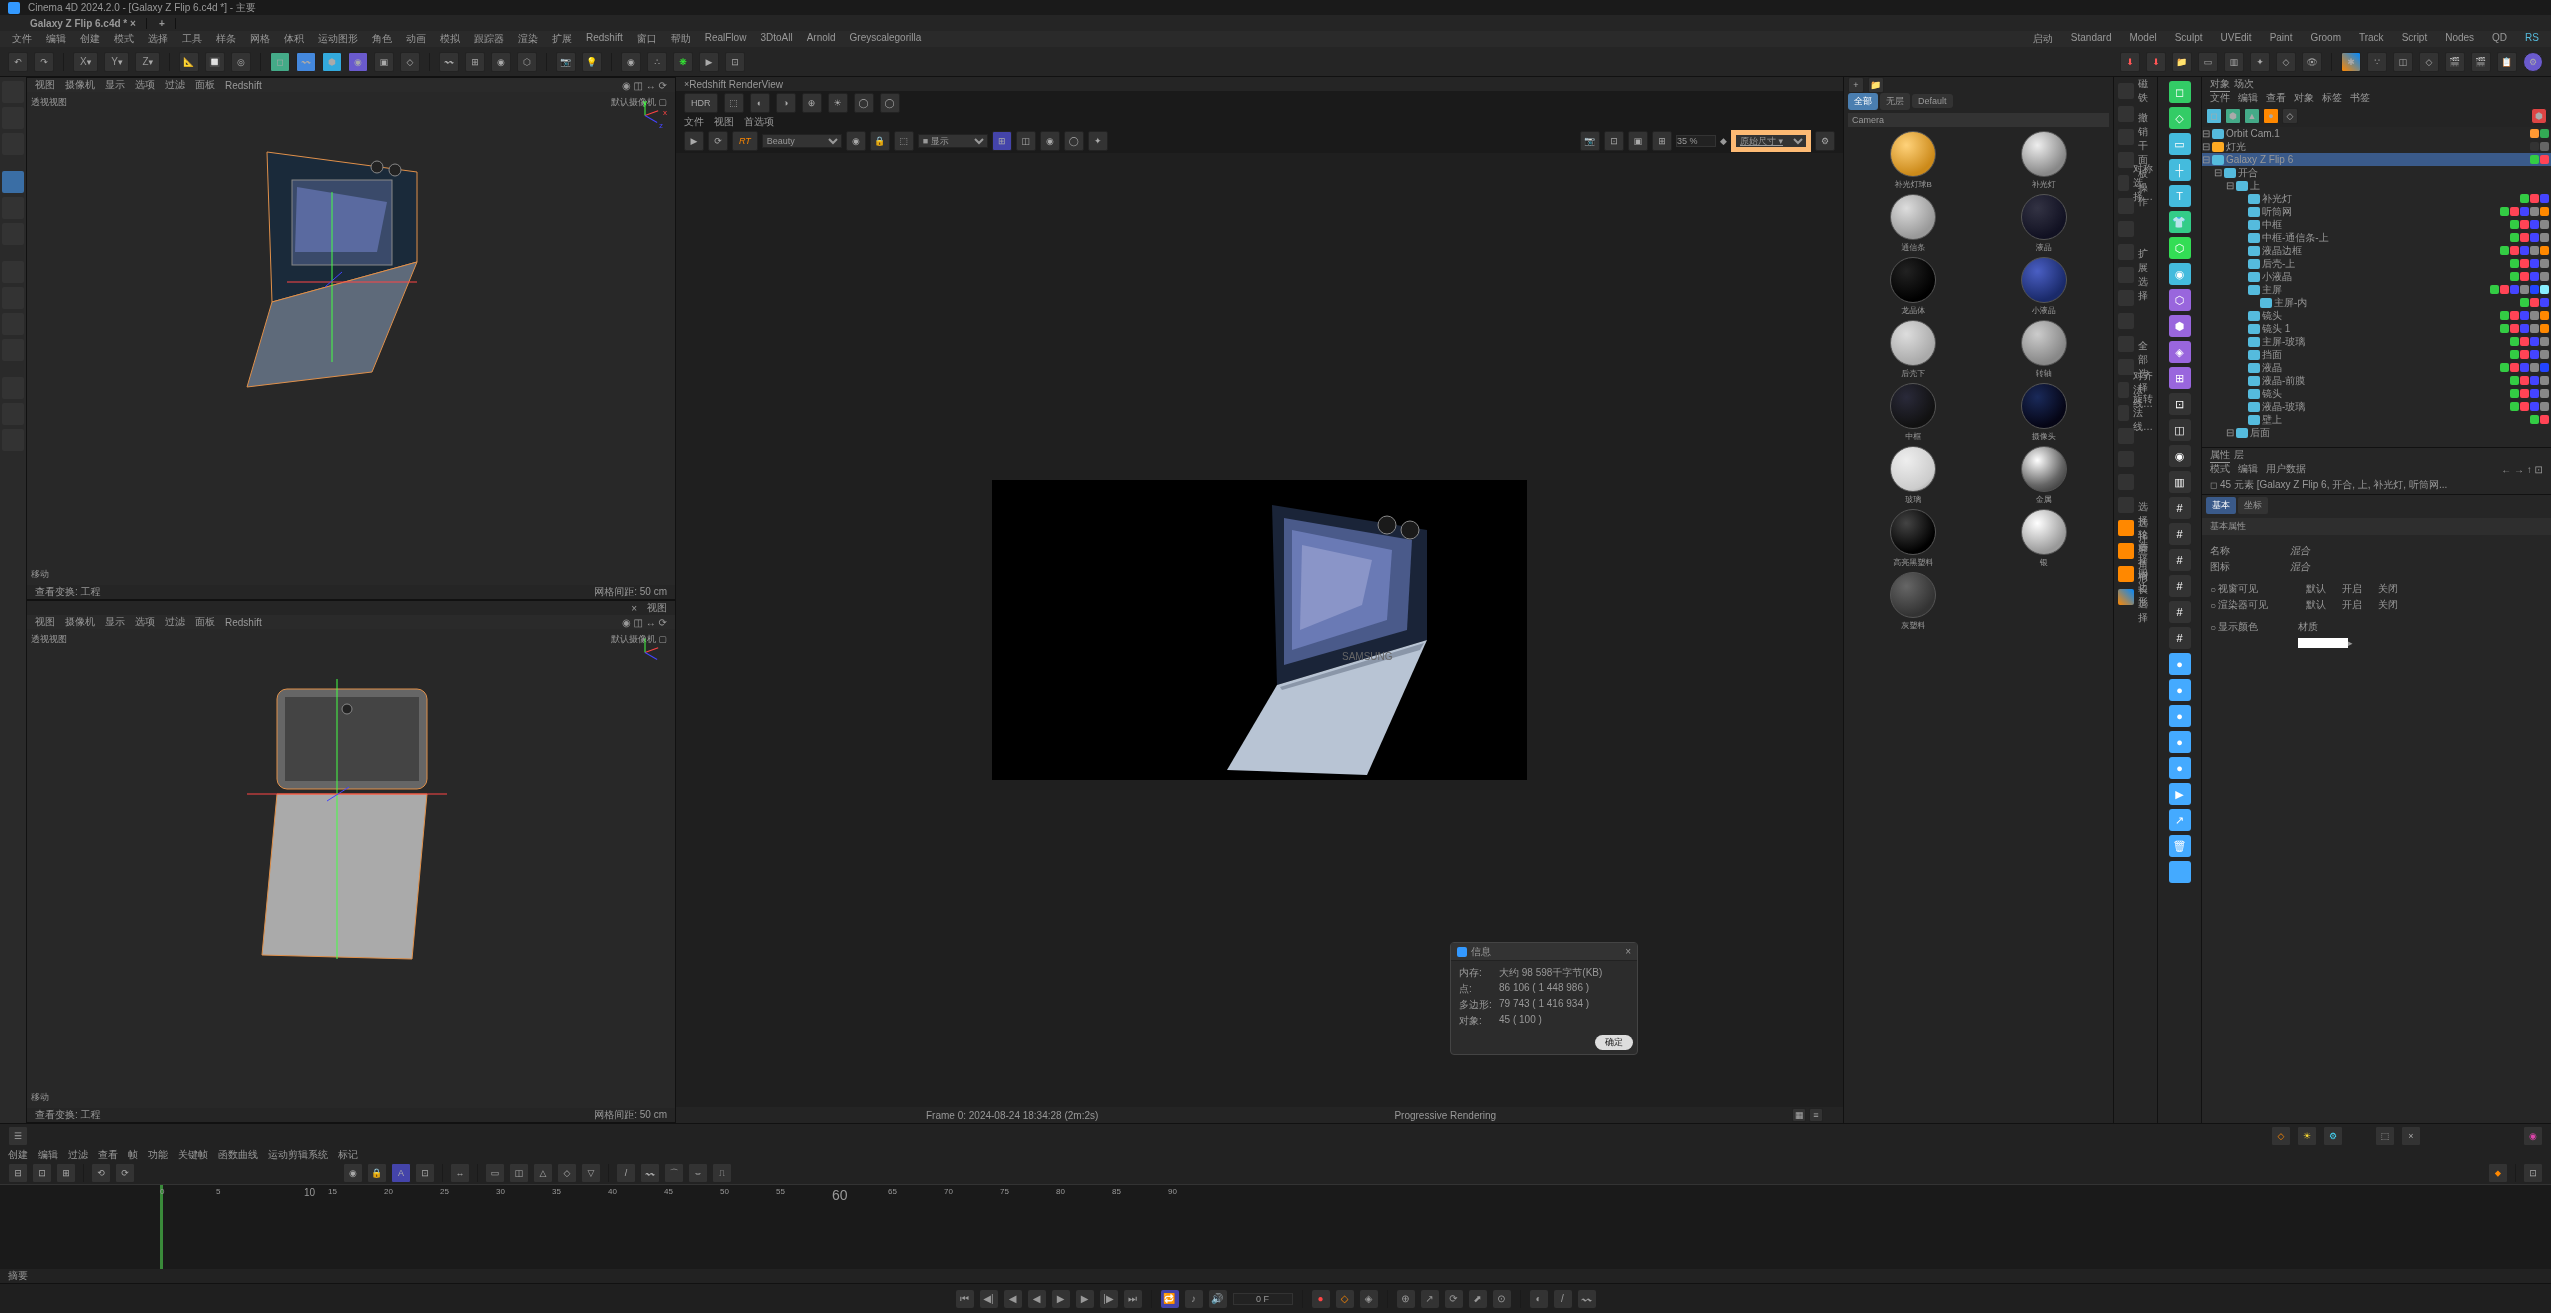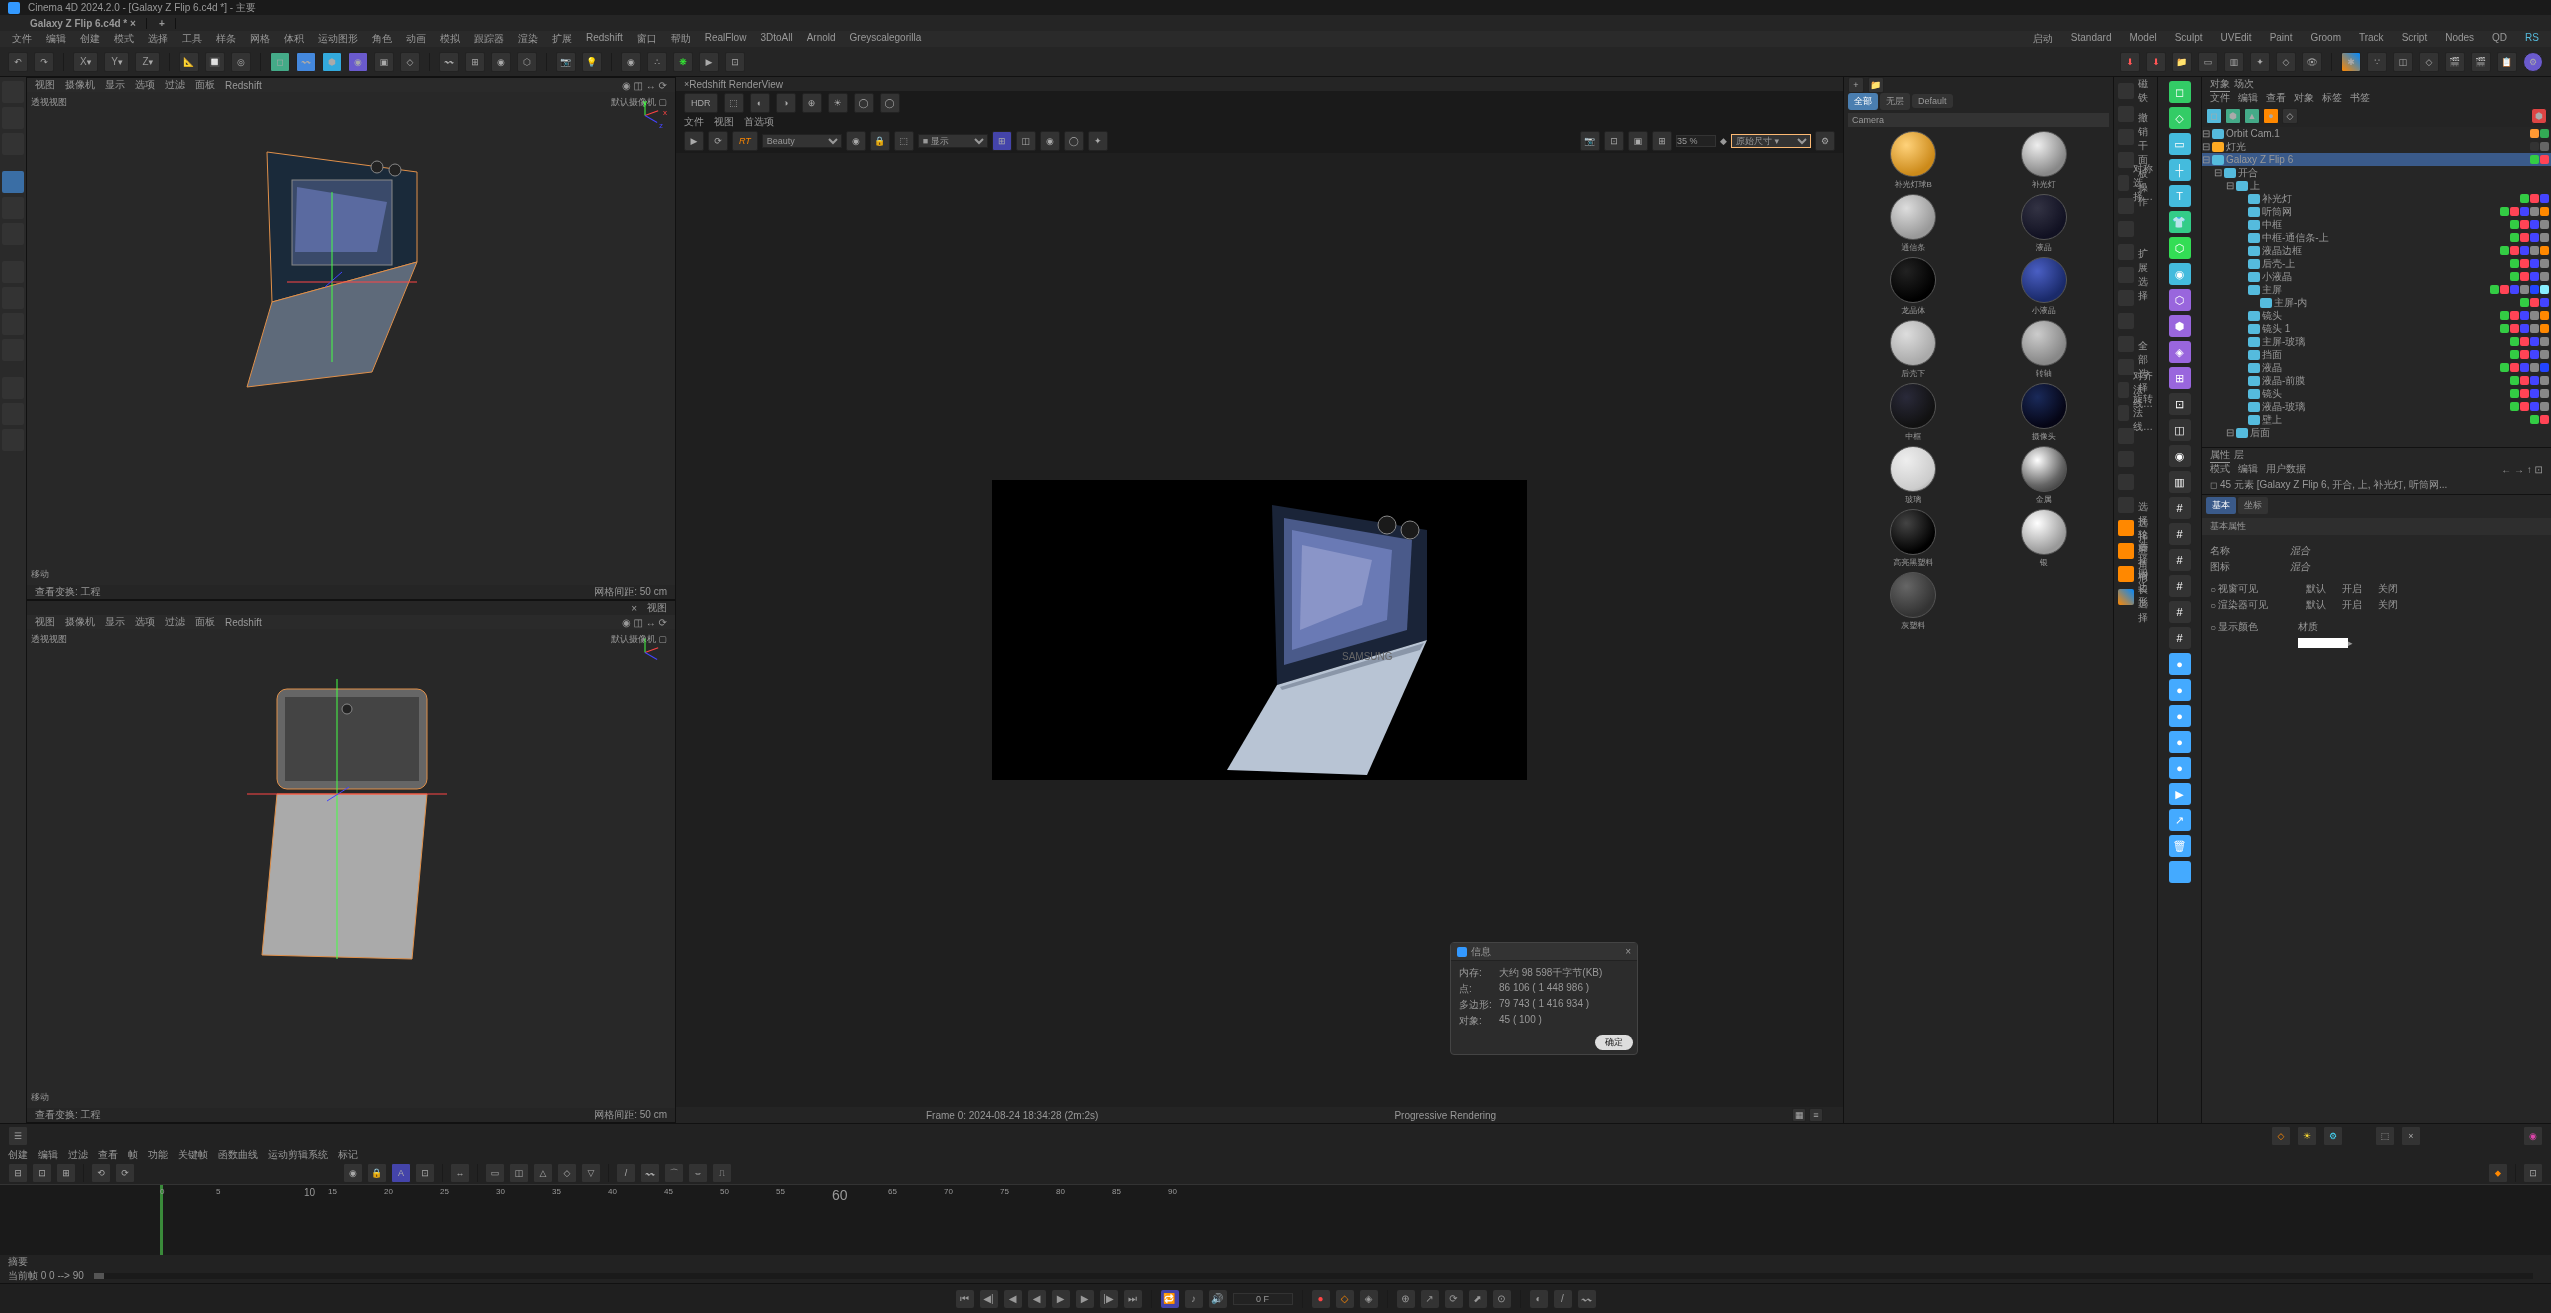--- a/index.html
+++ b/index.html
@@ -349,21 +349,21 @@
       <div class="tbtn">◉</div>
       <div class="tbtn">◯</div>
       <div class="tbtn">✦</div>
       <div style="flex:1"></div>
       <div class="tbtn">📷</div>
       <div class="tbtn">⊡</div>
       <div class="tbtn">▣</div>
       <div class="tbtn">⊞</div>
       <input style="width: 40px; background: rgb(34, 34, 34); border: 1px solid rgb(51, 51, 51); color: rgb(153, 153, 153); font-size: 9px;" value="35 %">
       <span style="font-size:9px">◆</span>
-      <select style="background:#333;border:1px solid #fdba74;color:#999;font-size:9px;width:80px;"><option>原始尺寸 ▾</option></select>
+      <select style="background:#333;border:5px solid #fdba74;color:#999;font-size:9px;width:80px;text-decoration:underline;"><option>原始尺寸 ▾</option></select>
       <div class="tbtn">⚙</div>
     </div>
     <div class="rv-render">
       <div class="render-img">
         <svg width="535" height="300" viewBox="0 0 535 300">
           <rect width="535" height="300" fill="#000"></rect>
           <g transform="translate(200,10)">
             <polygon points="80,15 235,40 235,150 85,195" fill="#1a2438"></polygon>
             <polygon points="92,28 220,50 215,140 92,175" fill="#4a5a8a"></polygon>
             <polygon points="100,40 200,60 195,130 100,160" fill="#6a7ab5"></polygon>
@@ -1008,26 +1008,20 @@
         <span style="position: absolute; left: 888px; top: 2px; font-size: 8px;">65</span>
         <span style="position: absolute; left: 944px; top: 2px; font-size: 8px;">70</span>
         <span style="position: absolute; left: 1000px; top: 2px; font-size: 8px;">75</span>
         <span style="position: absolute; left: 1056px; top: 2px; font-size: 8px;">80</span>
         <span style="position: absolute; left: 1112px; top: 2px; font-size: 8px;">85</span>
         <span style="position: absolute; left: 1168px; top: 2px; font-size: 8px;">90</span>
       </div>
     <div class="tl-bottom">
       <span>摘要</span>
     </div>
-    <div class="tl-bottom">
-      <span>当前帧 0    0 --&gt; 90</span>
-      <div style="flex:1;height:6px;background:#1a1a1a;margin:0 10px;position:relative">
-        <div style="position:absolute;left:0;width:10px;height:6px;background:#555"></div>
-      </div>
-    </div>
   </div>
 
   <div class="playbar">
     <div class="playbtn">⏮</div>
     <div class="playbtn">◀|</div>
     <div class="playbtn">◀</div>
     <div class="playbtn">◀</div>
     <div class="playbtn">▶</div>
     <div class="playbtn">▶</div>
     <div class="playbtn">|▶</div>

